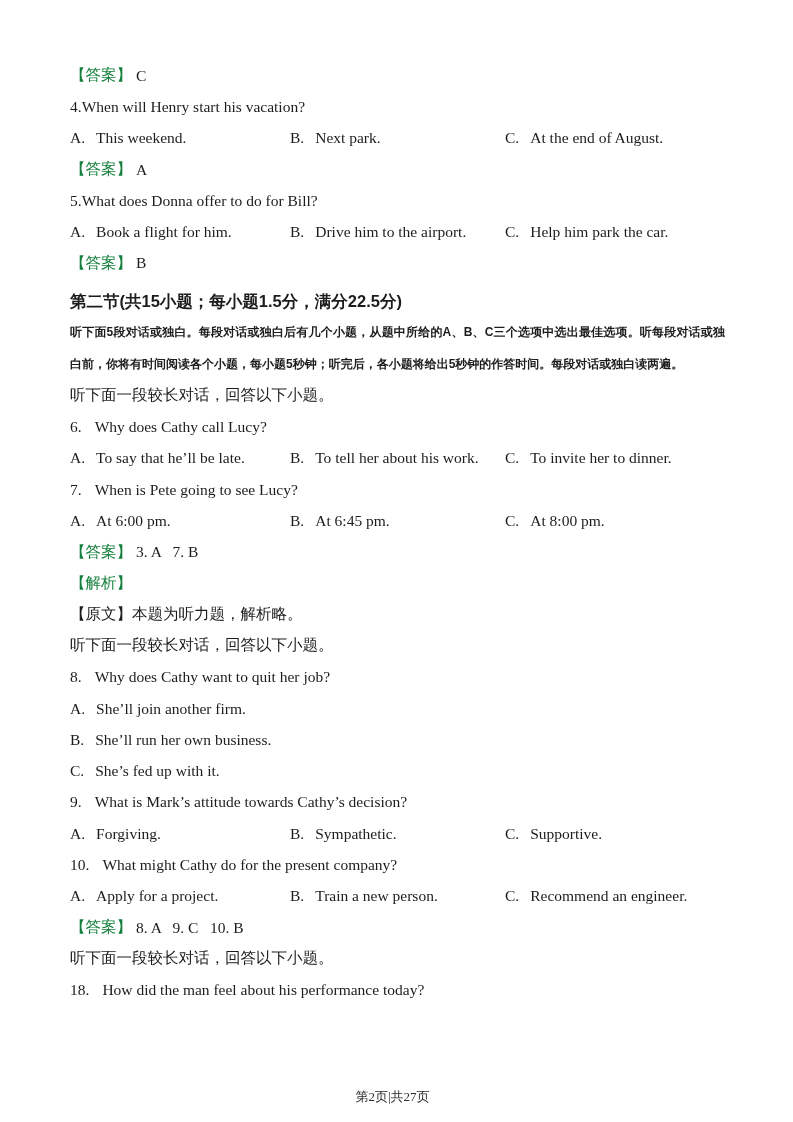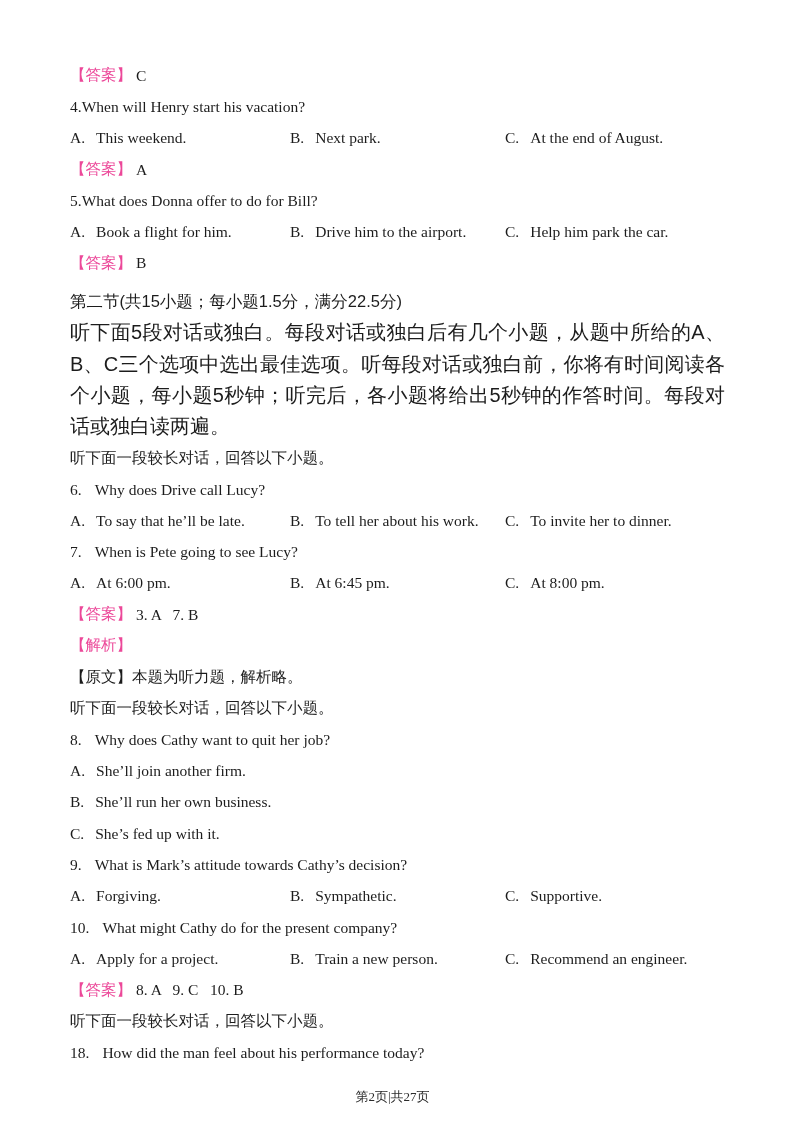--- a/index.html
+++ b/index.html
@@ -8,25 +8,25 @@
     font-family:"Liberation Serif","DejaVu Serif",serif;
     color:#1c1c1c; overflow:hidden;
   }
   .content { position:absolute; top:60px; left:70px; width:655px; font-size:15.5px; }
   .ln { height:31.3px; display:flex; align-items:center; }
   .ln.opts { display:block; position:relative; }
   .opt { position:absolute; top:0; height:31.3px; display:flex; align-items:center; white-space:nowrap; }
   .opt.c0 { left:0; } .opt.c1 { left:220px; } .opt.c2 { left:435px; }
   .k { margin-right:11px; display:inline-block; }
   .qnum { margin-right:13px; display:inline-block; }
-  .tag-blue { color:#ec4899; }
+  .tag-blue { color:#15803d; }
   .ans-val { white-space:pre; margin-left:4px; }
-  .cn-bold { font-family:"Liberation Sans","DejaVu Sans",sans-serif; font-weight:400; }
+  .cn-bold { font-family:"Liberation Sans","DejaVu Sans",sans-serif; font-weight:700; }
   .heading { height:31.3px; margin-top:7px; display:flex; align-items:center; font-size:16.5px; }
-  .para { line-height:31.3px; font-size:20px; text-align:justify; }
+  .para { line-height:31.3px; font-size:12px; text-align:justify; }
   .footer { position:absolute; top:1088px; left:0; width:785px; text-align:center; font-size:13px; color:#2b2b2b; }
 </style>
 </head>
 <body>
 
 <main class="content">
 
   <div class="ln">
     <span class="tag-blue">【答案】</span>
       <span class="ans-val">C</span>
@@ -81,21 +81,21 @@
   </div>
 
   <div class="heading cn-bold">第二节(共15小题；每小题1.5分，满分22.5分)</div>
 
   <div class="para cn-bold">听下面5段对话或独白。每段对话或独白后有几个小题，从题中所给的A、B、C三个选项中选出最佳选项。听每段对话或独白前，你将有时间阅读各个小题，每小题5秒钟；听完后，各小题将给出5秒钟的作答时间。每段对话或独白读两遍。</div>
 
   <div class="ln">听下面一段较长对话，回答以下小题。</div>
 
   <div class="ln">
     <span class="qnum">6.</span>
-      <span>Why does Drive call Lucy?</span>
+      <span>Why does Cathy call Lucy?</span>
   </div>
 
   <div class="ln opts">
     <span class="opt c0">
         <span class="k">A.</span>
         <span>To say that he’ll be late.</span>
       </span>
     <span class="opt c1">
         <span class="k">B.</span>
         <span>To tell her about his work.</span>

